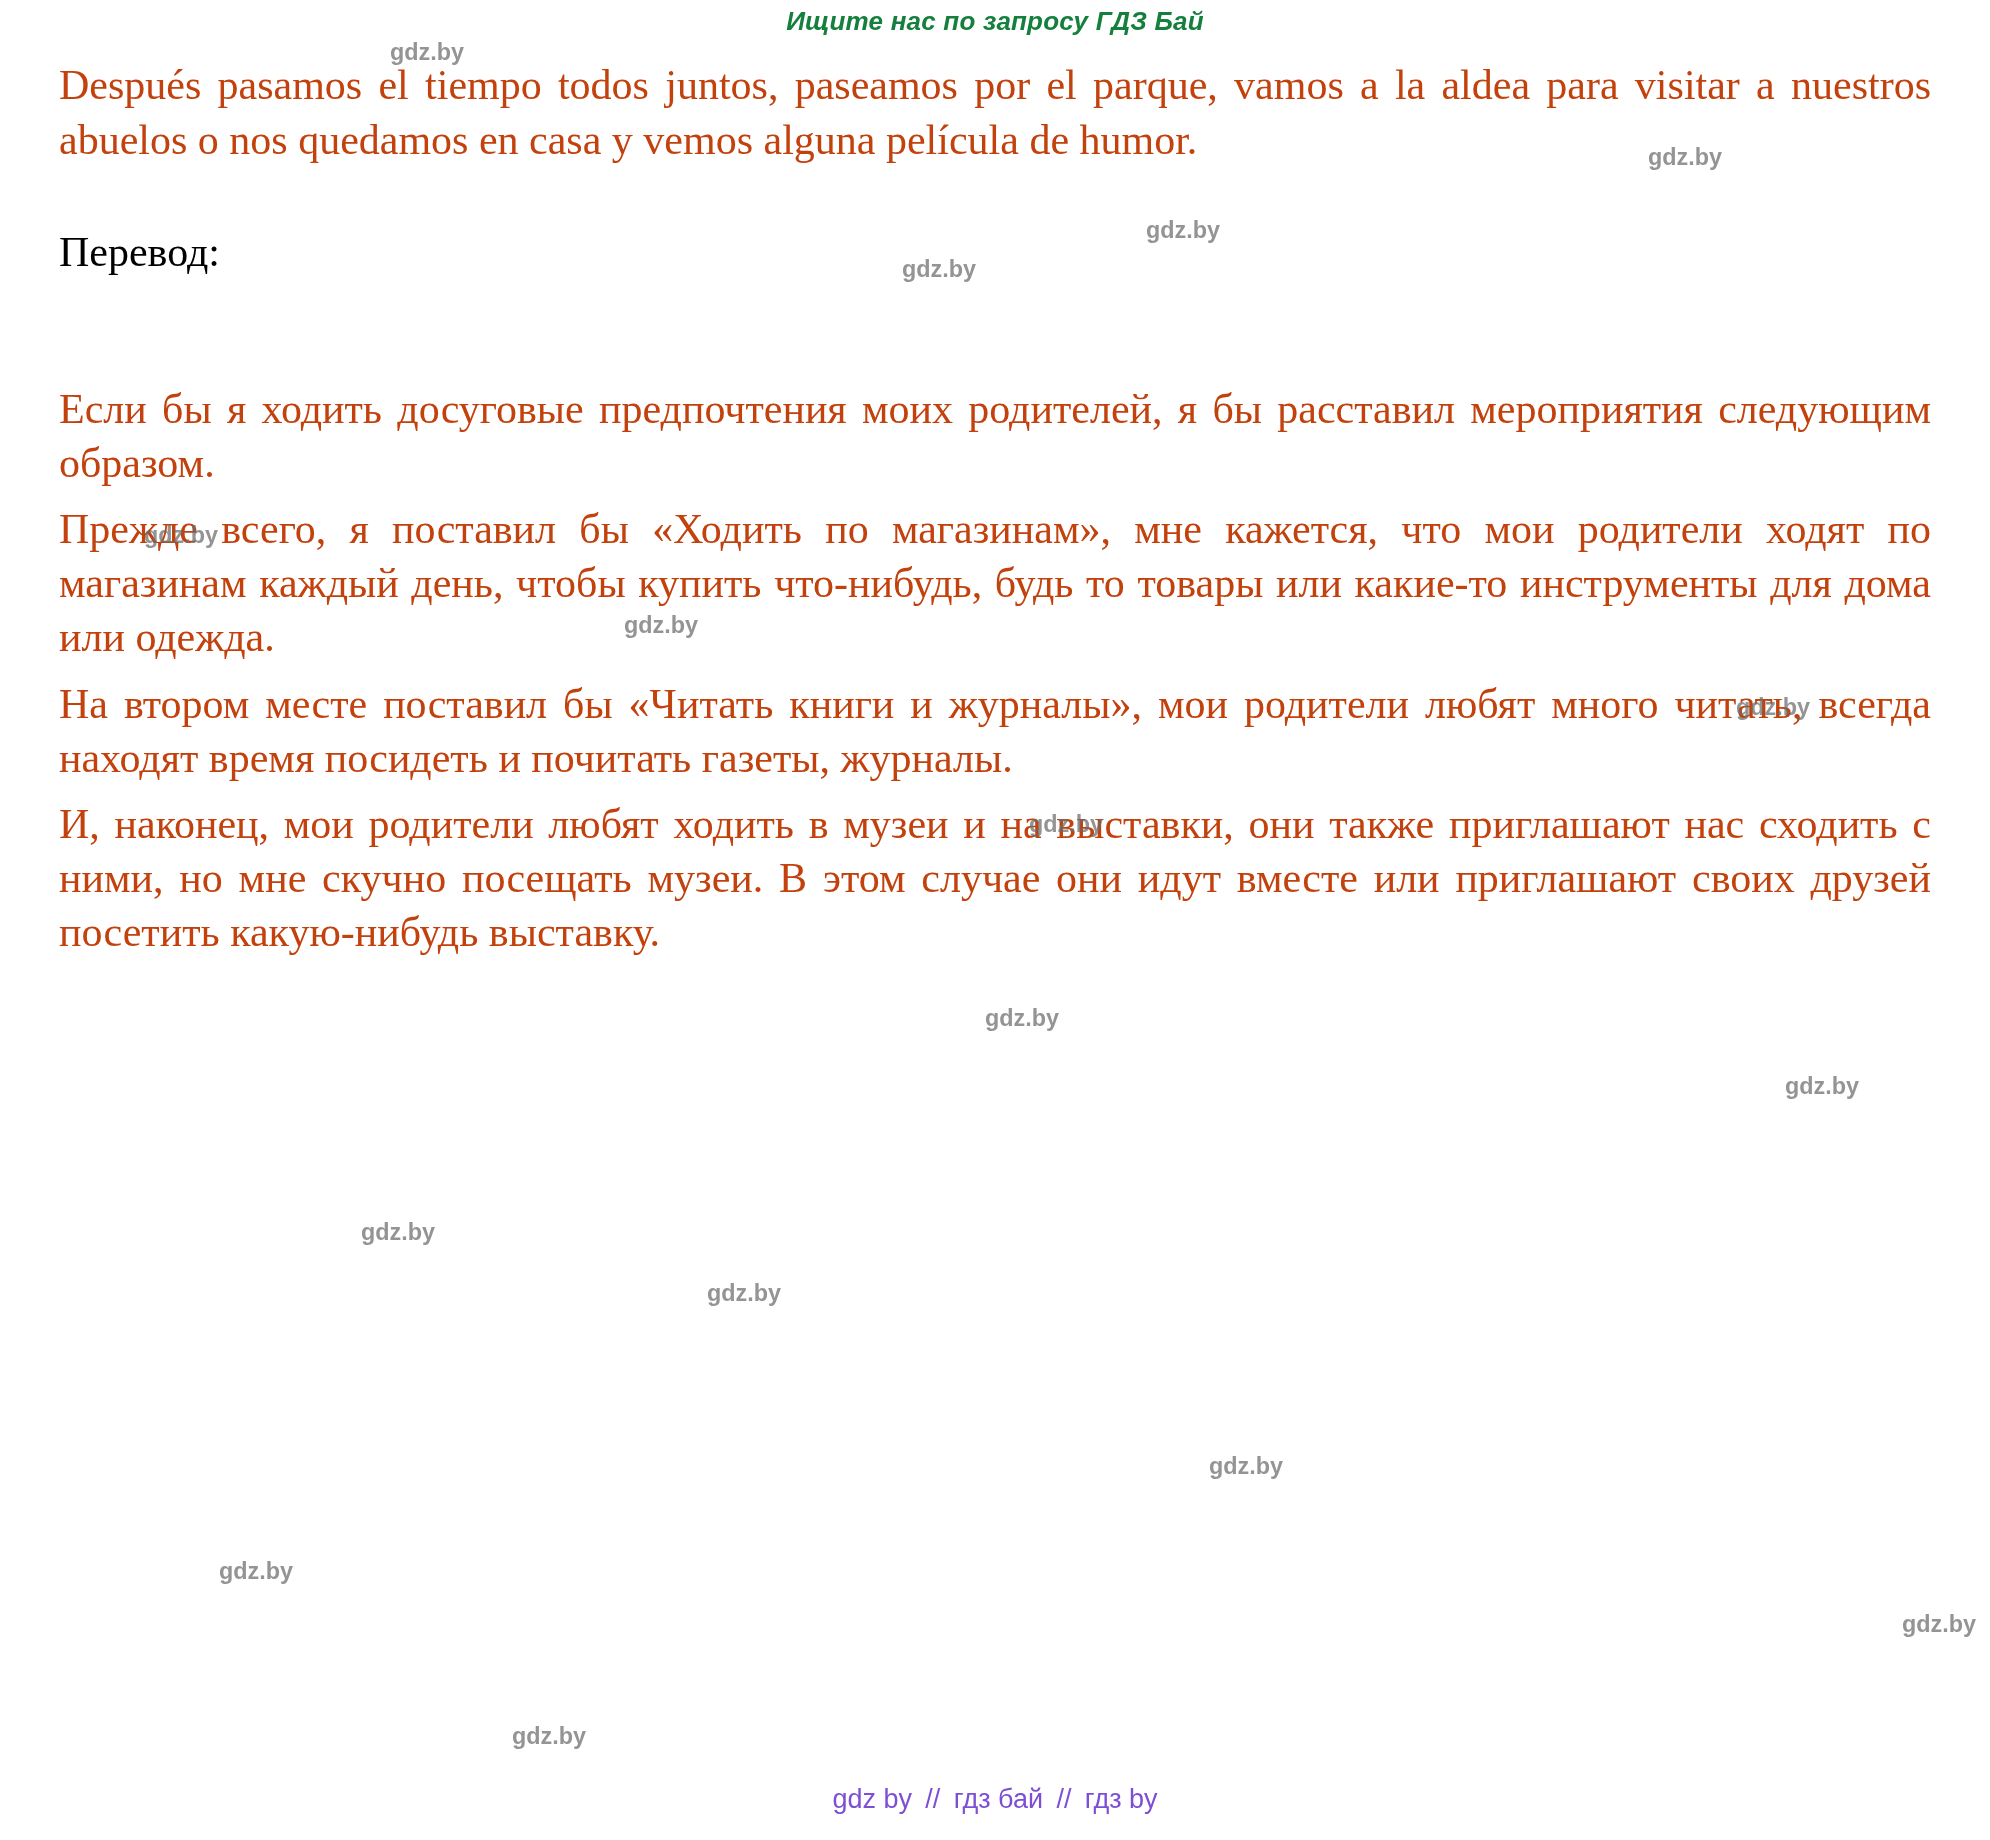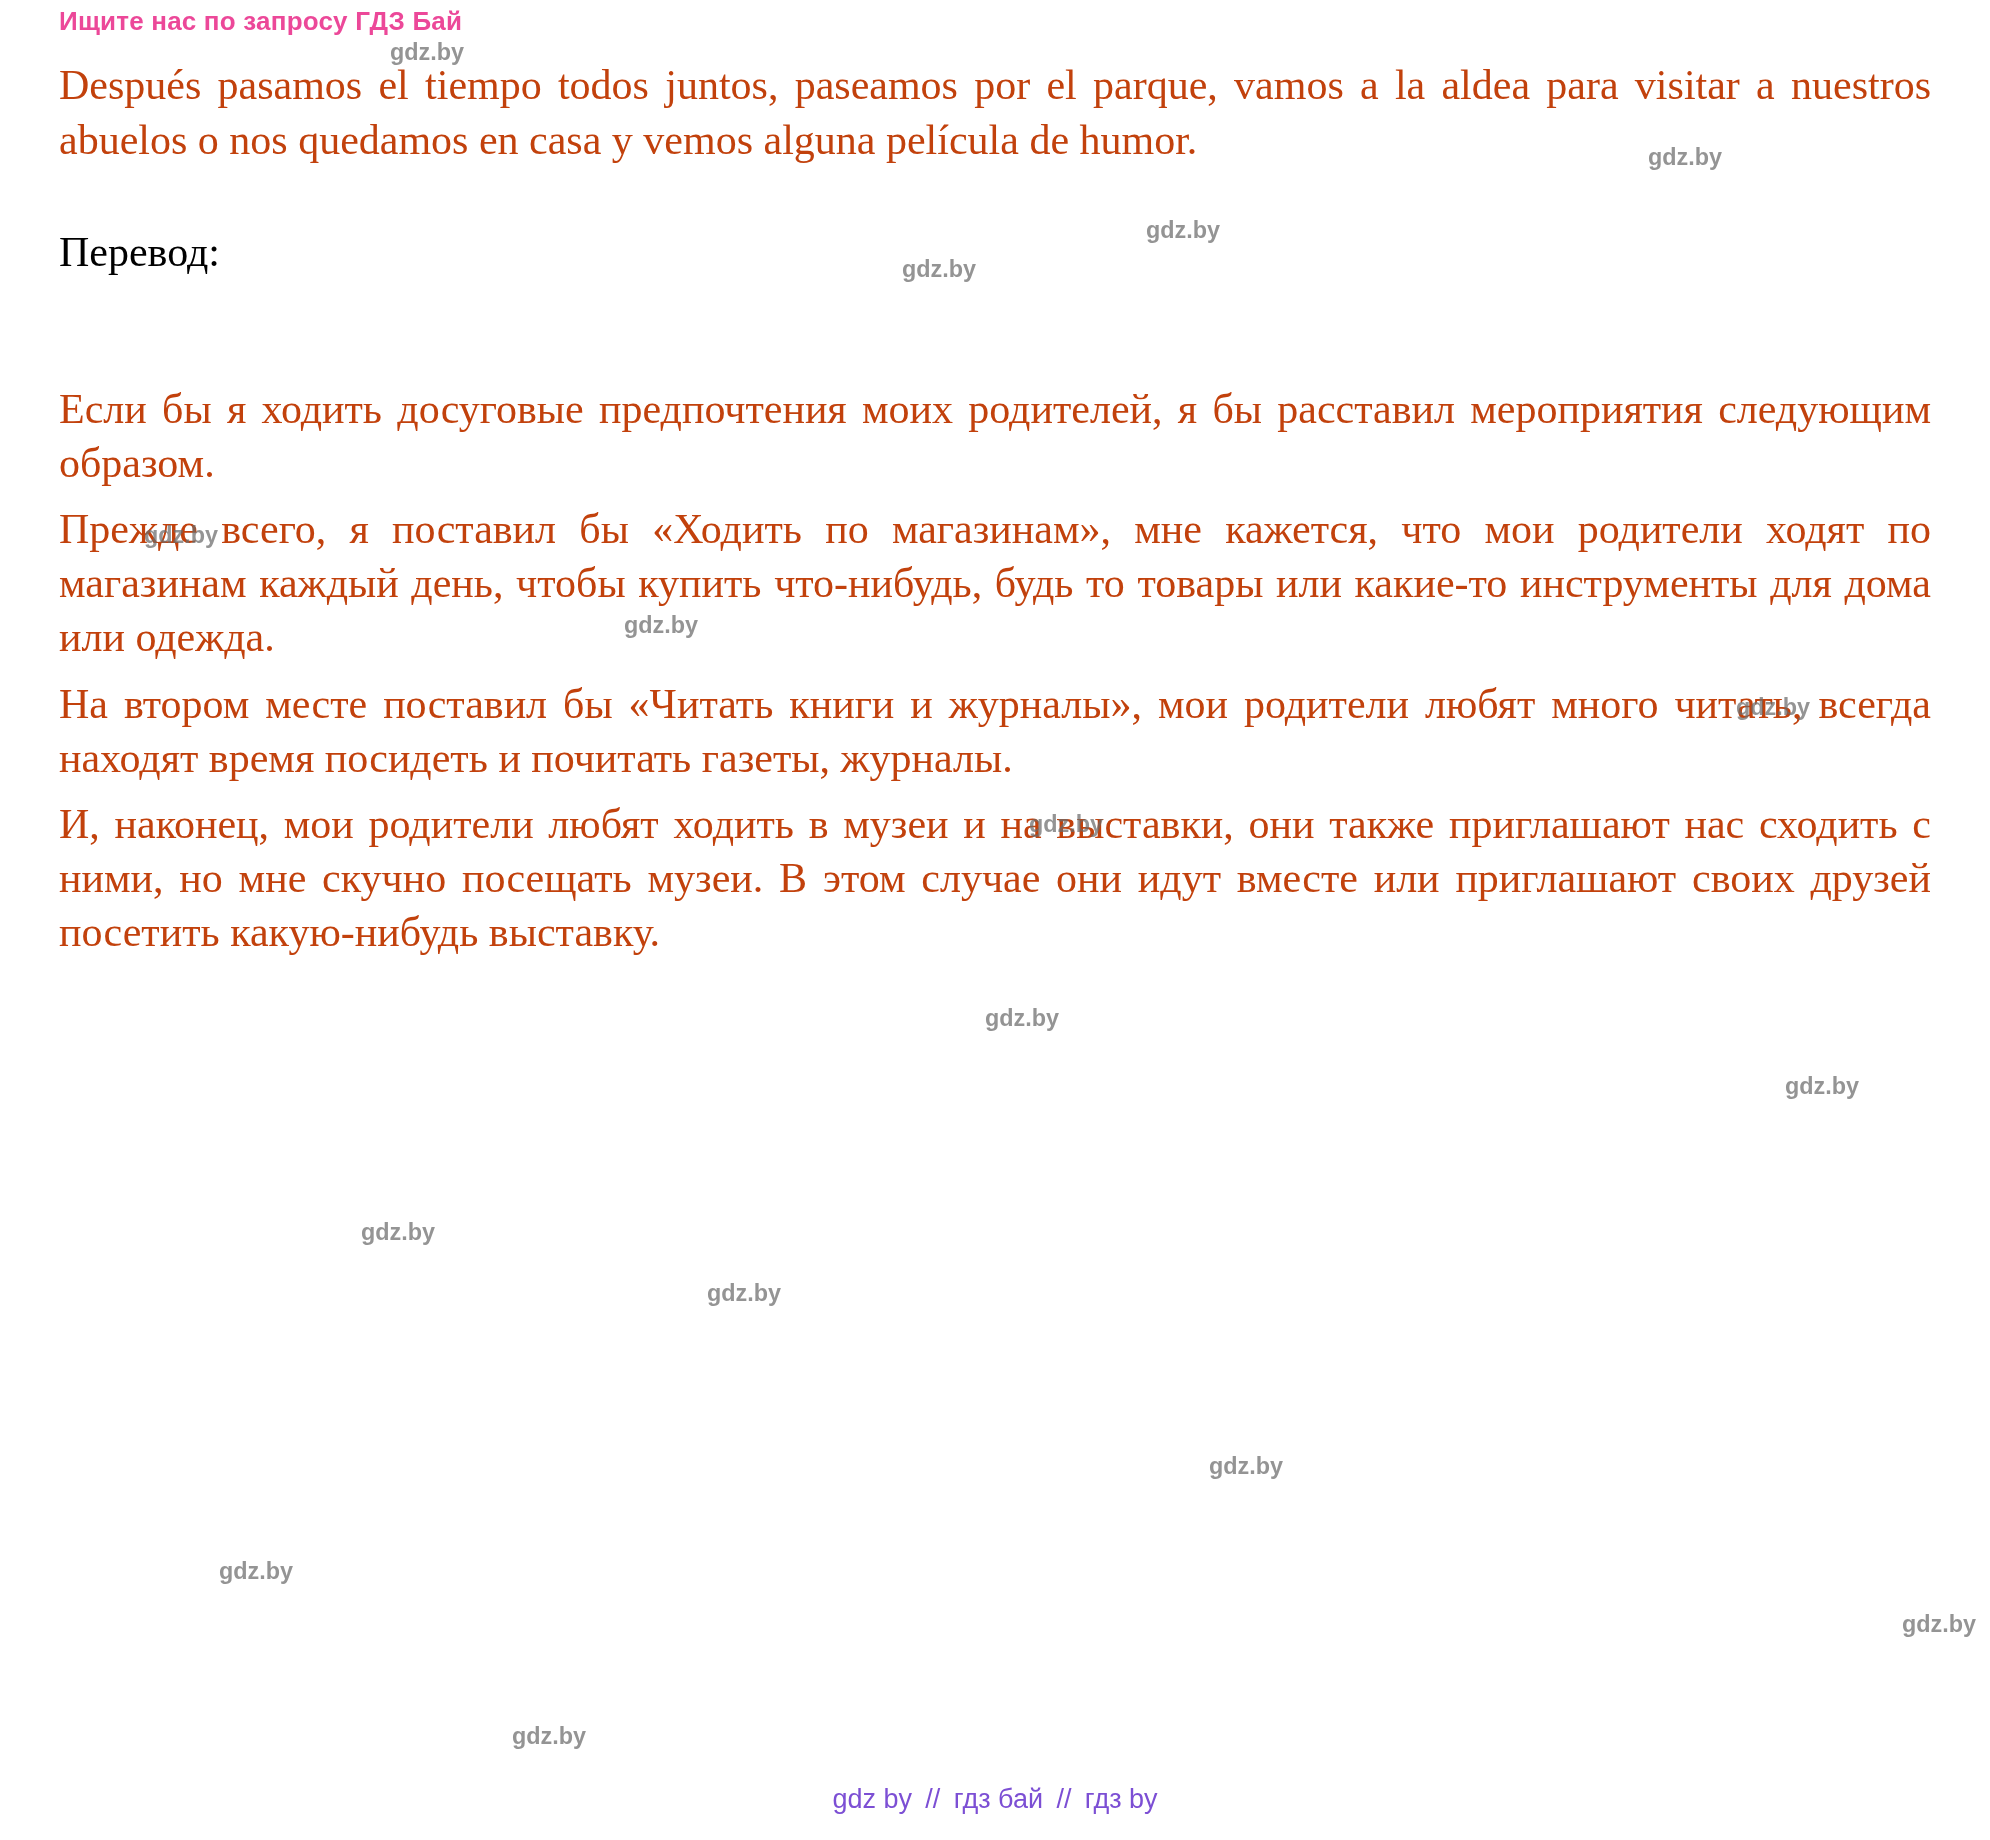--- a/index.html
+++ b/index.html
@@ -15,26 +15,28 @@
     overflow: hidden;
   }
   .page {
     position: relative;
     width: 1990px;
     height: 1840px;
     box-sizing: border-box;
     padding: 0 59px;
   }
   .top-banner {
-    color: #ec4899;
+    text-align: center;
+    color: #15803d;
     font-family: "Liberation Sans", sans-serif;
     font-size: 26px;
     font-weight: bold;
     padding-top: 5.9px;
     letter-spacing: 0.2px;
+    font-style: italic;
   }
   .content {
     position: relative;
     margin-top: 21.5px;
     z-index: 2;
   }
   p.para {
     margin: 12px 0 2px 0;
     font-size: 42px;
     line-height: 1.29;

